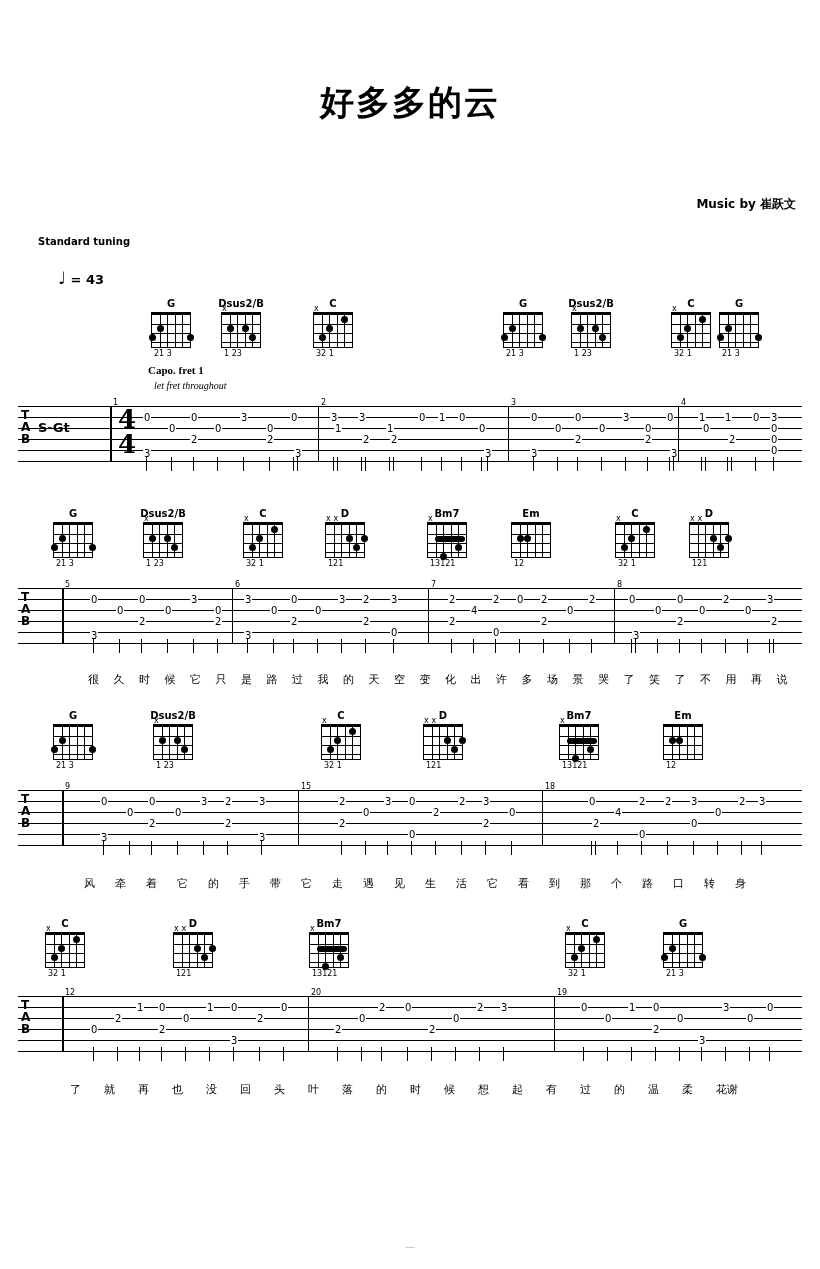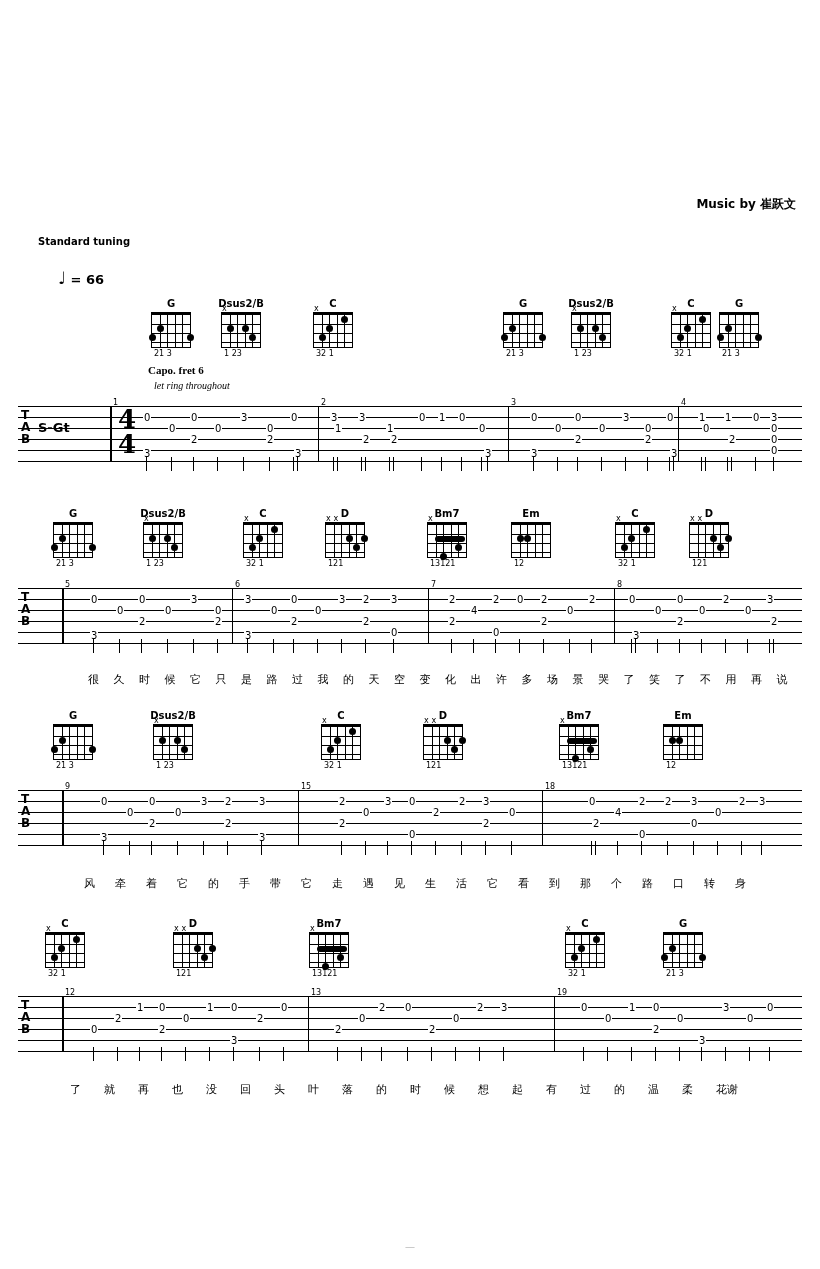--- a/index.html
+++ b/index.html
@@ -39,25 +39,26 @@
   .num{position:absolute;font-size:10px;font-family:"DejaVu Sans",sans-serif;line-height:10px;background:#fff;padding:0 1px;}
   .stem{position:absolute;width:1px;background:#000;}
   .ts{position:absolute;font-size:26px;font-weight:700;font-family:"DejaVu Serif",serif;line-height:22px;}
   .lyric{position:absolute;font-size:11px;font-family:"DejaVu Sans",sans-serif;}
 </style>
 </head>
 <body>
 
 <div class="page">
 
+  <div class="title">好多多的云</div>
   <div class="credit">Music by 崔跃文</div>
   <div class="tuning">Standard tuning</div>
-  <div class="tempo"><span class="note">♩</span> <span>= 66</span></div>
-  <div class="capo">Capo. fret 6</div>
-  <div class="letring">let ring throughout</div>
+  <div class="tempo"><span class="note">♩</span> <span>= 43</span></div>
+  <div class="capo">Capo. fret 1</div>
+  <div class="letring">let fret throughout</div>
   <div class="inst">S-Gt</div>
 
   <div id="chordrow1" style="position: absolute; left: 0px; top: 298px; width: 820px; height: 80px;">
       <div class="chord" style="left: 148px;">
         <div class="cname">G</div>
         <div class="grid">
           <div class="v" style="left: 7.6px;"></div>
           <div class="v" style="left: 15.2px;"></div>
           <div class="v" style="left: 22.8px;"></div>
           <div class="v" style="left: 30.4px;"></div>
@@ -891,21 +892,21 @@
         <div class="ln" style="top:43px;"></div>
       <div class="blthick" style="left:44px;"></div>
       <div class="bl" style="left:290px;"></div>
       <div class="bl" style="left:536px;"></div>
       <div class="tabword">
           <span>T</span>
           <span>A</span>
           <span>B</span>
         </div>
       <div class="mnum" style="left:47px;top:-9px;">12</div>
-      <div class="mnum" style="left:293px;top:-9px;">13</div>
+      <div class="mnum" style="left:293px;top:-9px;">20</div>
       <div class="mnum" style="left:539px;top:-9px;">19</div>
       <div id="sys4nums">
           <div class="num" style="left: 72px; top: 28px;">0</div>
           <div class="stem" style="left: 75px; top: 50px; height: 14px;"></div>
           <div class="num" style="left: 96px; top: 17px;">2</div>
           <div class="stem" style="left: 99px; top: 50px; height: 14px;"></div>
           <div class="num" style="left: 118px; top: 6px;">1</div>
           <div class="stem" style="left: 121px; top: 50px; height: 14px;"></div>
           <div class="num" style="left: 140px; top: 6px;">0</div>
           <div class="stem" style="left: 143px; top: 50px; height: 14px;"></div>

